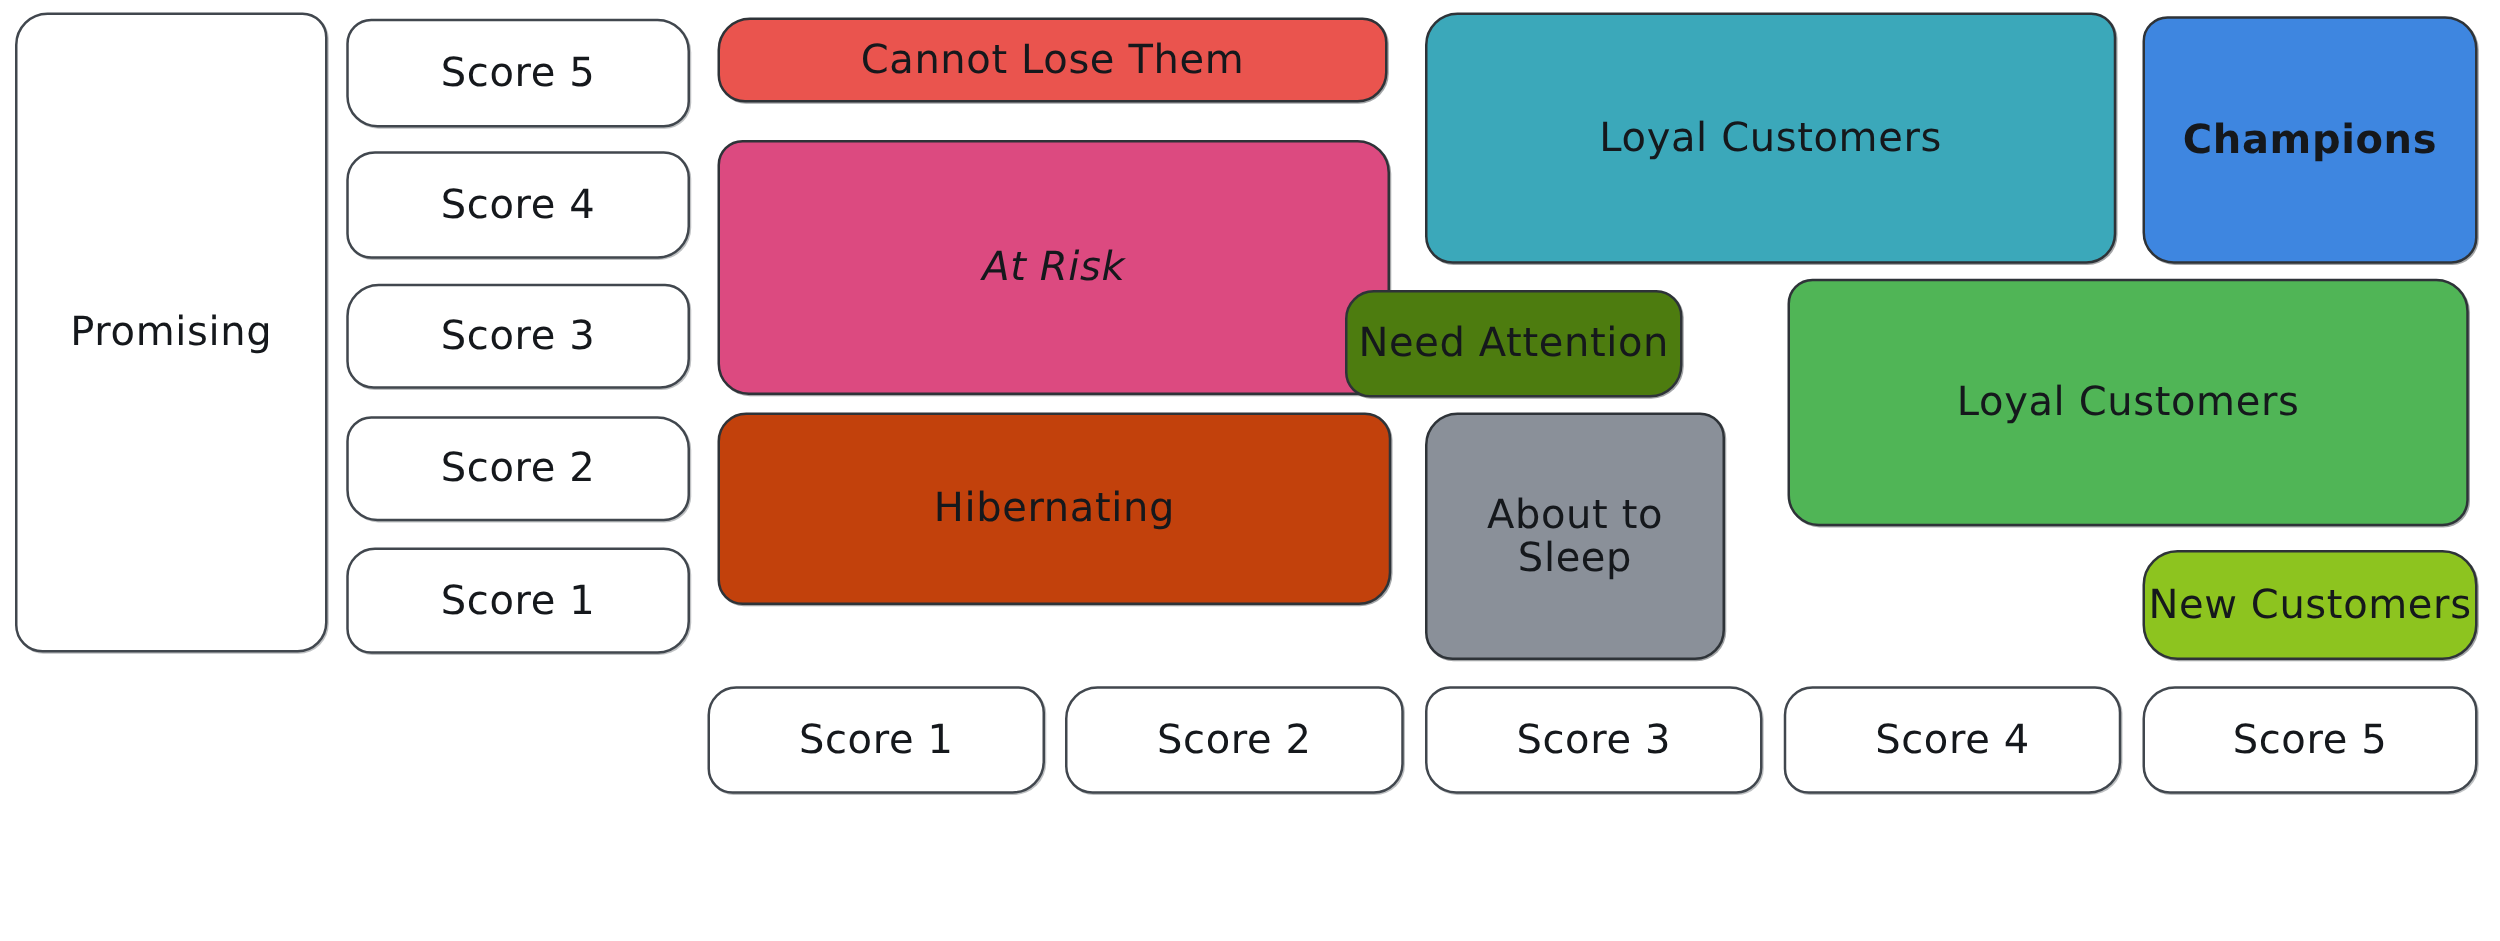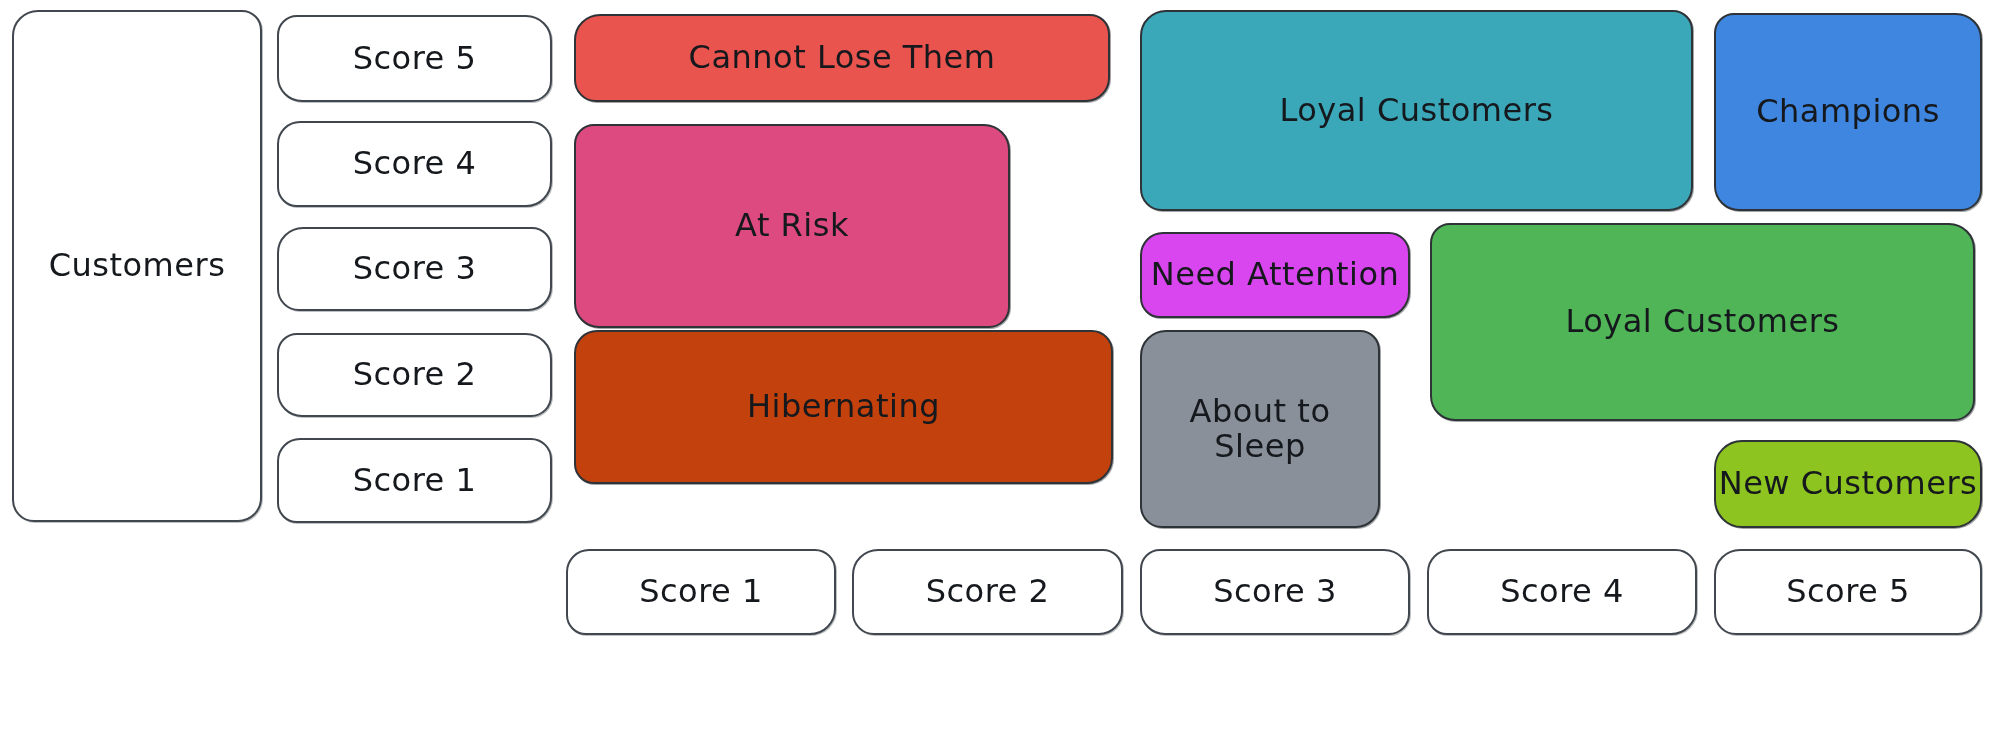--- a/index.html
+++ b/index.html
@@ -41,39 +41,39 @@
   .seg {
     border-color: #2e3338;
     box-shadow: 1px 1px 0 rgba(50,55,60,0.45);
   }
 </style>
 </head>
 <body>
 
 <div class="canvas">
 
-  <div class="box white r1" style="left:12px; top:10px; width:250px; height:512px;">Customers</div>
+  <div class="box white r1" style="left:12px; top:10px; width:250px; height:512px;">Promising</div>
 
   <div class="box white r2" style="left:277px; top:15px; width:275px; height:87px;">Score 5</div>
   <div class="box white r3" style="left:277px; top:121px; width:275px; height:86px;">Score 4</div>
   <div class="box white r1" style="left:277px; top:227px; width:275px; height:84px;">Score 3</div>
   <div class="box white r2" style="left:277px; top:333px; width:275px; height:84px;">Score 2</div>
   <div class="box white r3" style="left:277px; top:438px; width:275px; height:85px;">Score 1</div>
 
-  <div class="box seg r1" style="left: 574px; top: 14px; width: 536px; height: 88px; background: rgb(234, 84, 78);">Cannot Lose Them</div>
+  <div class="box seg r1" style="left: 574px; top: 14px; width: 536px; height: 68px; background: rgb(234, 84, 78);">Cannot Lose Them</div>
 
-  <div class="box seg r2" style="left: 574px; top: 124px; width: 436px; height: 204px; background: rgb(220, 74, 128);">At Risk</div>
+  <div class="box seg r2" style="left: 574px; top: 112px; width: 538px; height: 204px; background: rgb(220, 74, 128); font-style: italic;">At Risk</div>
 
   <div class="box seg r3" style="left: 574px; top: 330px; width: 539px; height: 154px; background: #c2410c;">Hibernating</div>
 
   <div class="box seg r1" style="left: 1140px; top: 10px; width: 553px; height: 201px; background: rgb(59, 168, 186);">Loyal Customers</div>
 
-  <div class="box seg r2" style="left: 1714px; top: 13px; width: 268px; height: 198px; background: rgb(62, 134, 224);">Champions</div>
+  <div class="box seg r2" style="left: 1714px; top: 13px; width: 268px; height: 198px; background: rgb(62, 134, 224); font-weight: bold;">Champions</div>
 
-  <div class="box seg r3" style="left: 1140px; top: 232px; width: 270px; height: 86px; background: #d946ef;">Need Attention</div>
+  <div class="box seg r3" style="left: 1076px; top: 232px; width: 270px; height: 86px; background: #4d7c0f;">Need Attention</div>
 
   <div class="box seg r1" style="left: 1140px; top: 330px; width: 240px; height: 198px; background: rgb(138, 144, 153);">About to Sleep</div>
 
   <div class="box seg r2" style="left: 1430px; top: 223px; width: 545px; height: 198px; background: rgb(80, 181, 86);">Loyal Customers</div>
 
 
   <div class="box seg r1" style="left: 1714px; top: 440px; width: 268px; height: 88px; background: rgb(141, 196, 31); border-radius: 28px;">New Customers</div>
 
   <div class="box white r3" style="left:566px; top:549px; width:270px; height:86px;">Score 1</div>
   <div class="box white r1" style="left:852px; top:549px; width:271px; height:86px;">Score 2</div>

